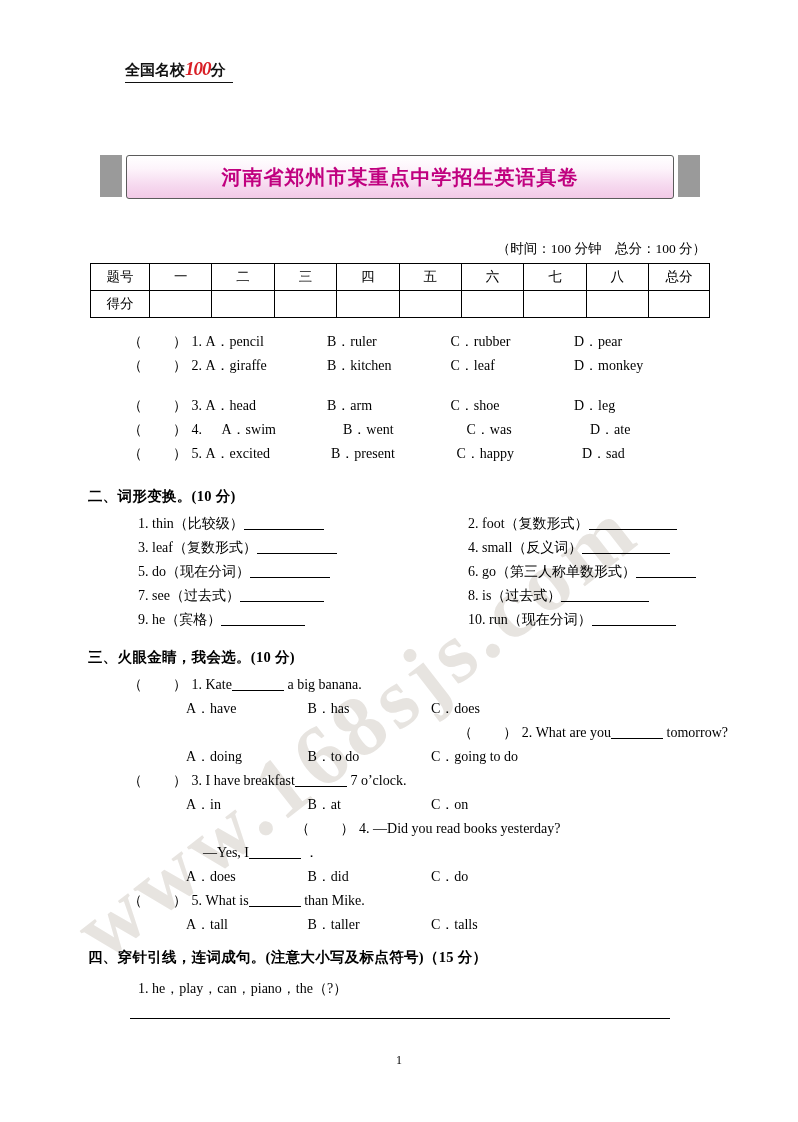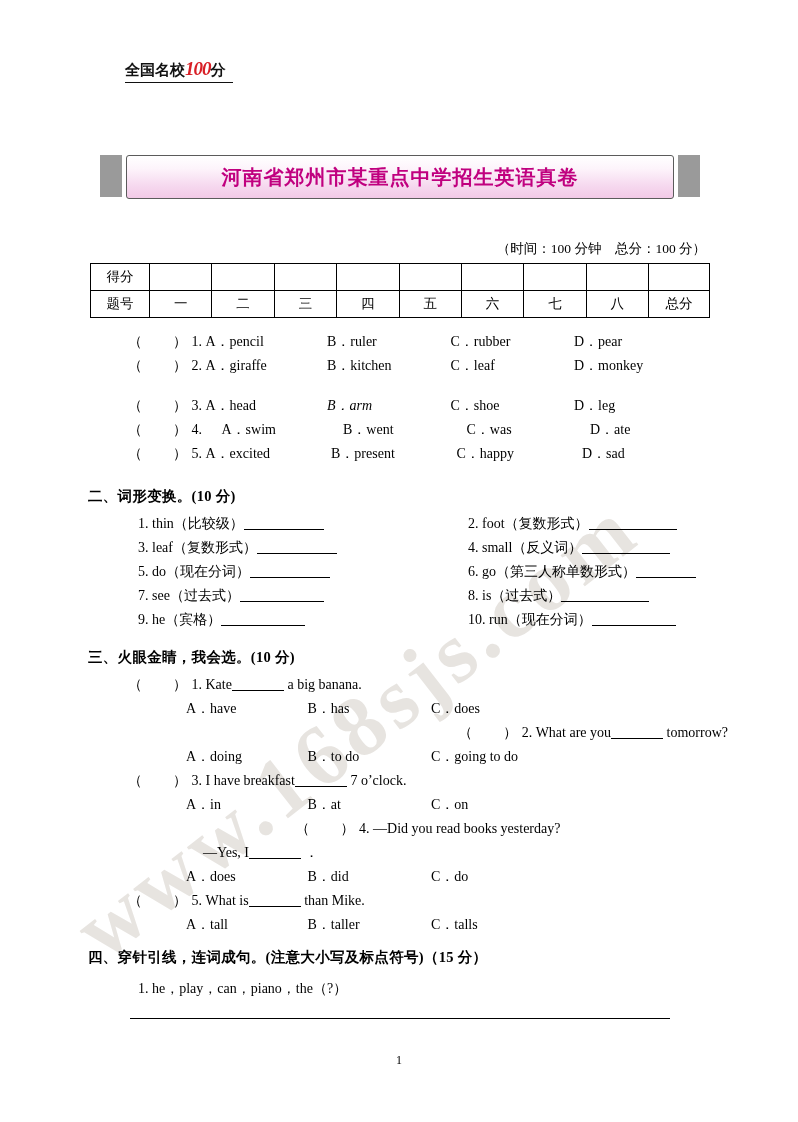--- a/index.html
+++ b/index.html
@@ -204,43 +204,43 @@
       <div class="title-box">
         <div class="title-text">河南省郑州市某重点中学招生英语真卷</div>
       </div>
     </div>
 
     <div class="time-line">（时间：100 分钟　总分：100 分）</div>
 
     <table class="score">
       <tbody>
           <tr>
-        <td class="head">得分</td>
-        <td></td>
-        <td></td>
-        <td></td>
-        <td></td>
-        <td></td>
-        <td></td>
-        <td></td>
-        <td></td>
-        <td class="last"></td>
-      </tr>
-      <tr>
         <td class="head">题号</td>
         <td>一</td>
         <td>二</td>
         <td>三</td>
         <td>四</td>
         <td>五</td>
         <td>六</td>
         <td>七</td>
         <td>八</td>
         <td class="last">总分</td>
       </tr>
+      <tr>
+        <td class="head">得分</td>
+        <td></td>
+        <td></td>
+        <td></td>
+        <td></td>
+        <td></td>
+        <td></td>
+        <td></td>
+        <td></td>
+        <td class="last"></td>
+      </tr>
     </tbody>
       </table>
 
     <div class="sec" style="top:330px;">
       <div class="row" style="padding-left:40px;">
         <span class="brk">（　　）</span>
         <span>1.</span>
         <span class="opt" style="width:118px;">A．pencil</span>
         <span class="opt" style="width:120px;">B．ruler</span>
         <span class="opt" style="width:120px;">C．rubber</span>
@@ -251,21 +251,21 @@
         <span>2.</span>
         <span class="opt" style="width:118px;">A．giraffe</span>
         <span class="opt" style="width:120px;">B．kitchen</span>
         <span class="opt" style="width:120px;">C．leaf</span>
         <span class="opt">D．monkey</span>
       </div>
       <div class="row" style="padding-left:40px;">
         <span class="brk">（　　）</span>
         <span>3.</span>
         <span class="opt" style="width:118px;">A．head</span>
-        <span class="opt" style="width:120px;font-style:italic;">B．arm</span>
+        <span class="opt" style="width:120px;">B．arm</span>
         <span class="opt" style="width:120px;margin-top:16px;">C．shoe</span>
         <span class="opt">D．leg</span>
       </div>
       <div class="row" style="padding-left:40px;">
         <span class="brk">（　　）</span>
         <span>4.</span>
         <span class="opt" style="width:118px;margin-left:16px;">A．swim</span>
         <span class="opt" style="width:120px;">B．went</span>
         <span class="opt" style="width:120px;">C．was</span>
         <span class="opt">D．ate</span>

